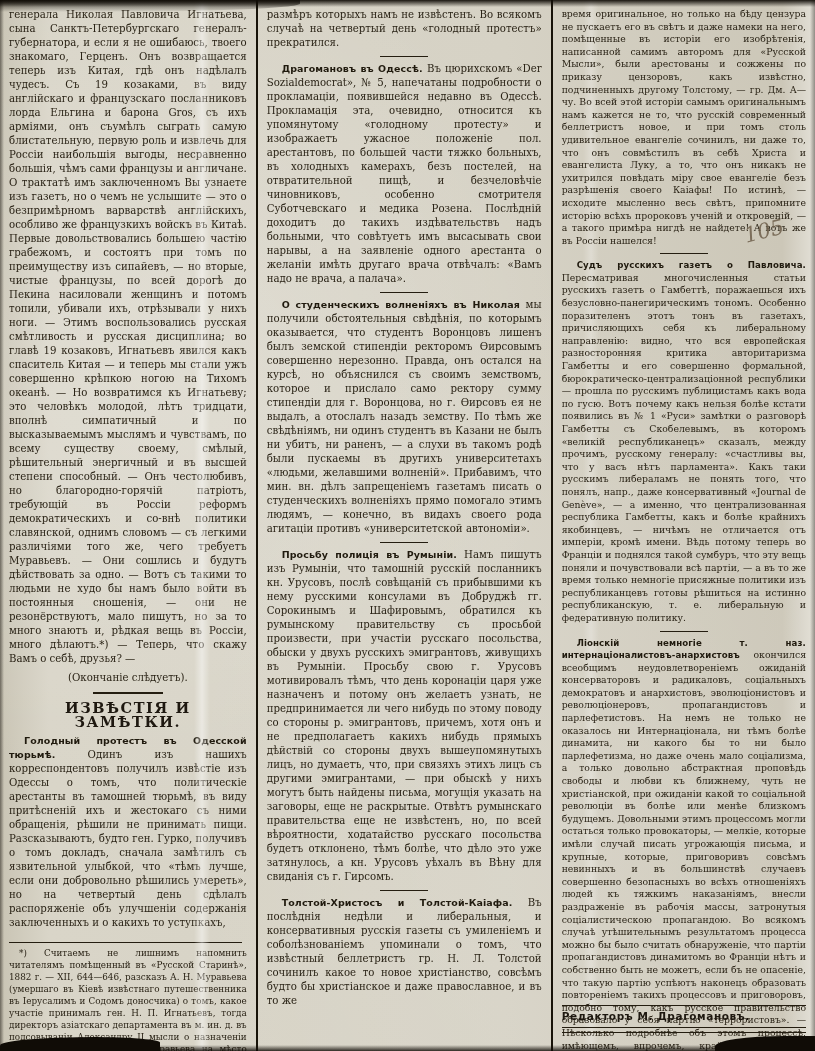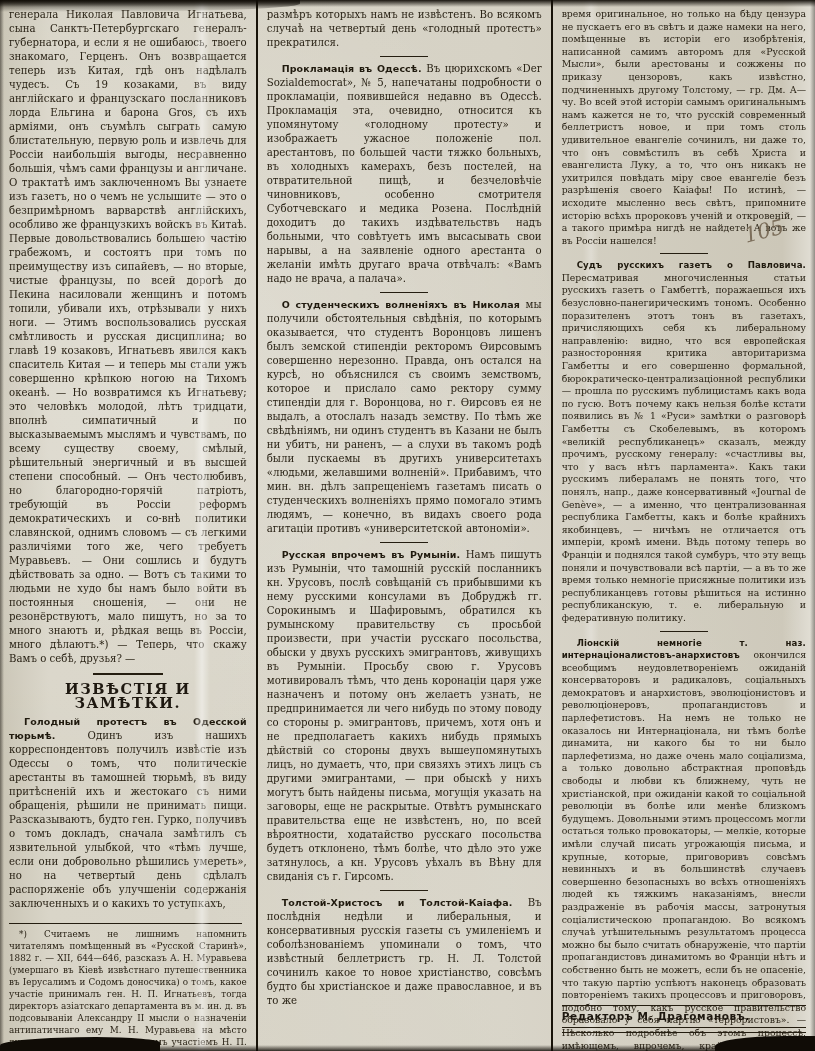--- a/index.html
+++ b/index.html
@@ -56,48 +56,49 @@
 <body>
 
 <div class="page">
   <div class="crease crease-1"></div>
   <div class="crease crease-2"></div>
 
   <div class="cols">
 
     <div class="col col1">
       <p class="para flush">генерала Николая Павловича Игнатьева, сына Санктъ-Петербургскаго генералъ-губернатора, и если я не ошибаюсь, твоего знакомаго, Герценъ. Онъ возвращается теперь изъ Китая, гдѣ онъ надѣлалъ чудесъ. Съ 19 козаками, въ виду англійскаго и французскаго посланниковъ лорда Ельгина и барона Gros, съ ихъ арміями, онъ съумѣлъ сыграть самую блистательную, первую роль и извлечь для Россіи наибольшія выгоды, несравненно большія, чѣмъ сами французы и англичане. О трактатѣ имъ заключенномъ Вы узнаете изъ газетъ, но о чемъ не услышите — это о безпримѣрномъ варварствѣ англійскихъ, особливо же французкихъ войскъ въ Китаѣ. Первые довольствовались большею частію грабежомъ, и состоятъ при томъ по преимуществу изъ сипайевъ, — но вторые, чистые французы, по всей дорогѣ до Пекина насиловали женщинъ и потомъ топили, убивали ихъ, отрѣзывали у нихъ ноги. — Этимъ воспользовались русская смѣтливость и русская дисциплина; во главѣ 19 козаковъ, Игнатьевъ явился какъ спаситель Китая — и теперь мы стали ужъ совершенно крѣпкою ногою на Тихомъ океанѣ. — Но возвратимся къ Игнатьеву; это человѣкъ молодой, лѣтъ тридцати, вполнѣ симпатичный и по высказываемымъ мыслямъ и чувствамъ, по всему существу своему, смѣлый, рѣшительный энергичный и въ высшей степени способный. — Онъ честолюбивъ, но благородно-горячій патріотъ, требующій въ Россіи реформъ демократическихъ и со-внѣ политики славянской, однимъ словомъ — съ легкими различіями того же, чего требуетъ Муравьевъ. — Они сошлись и будутъ дѣйствовать за одно. — Вотъ съ такими то людьми не худо бы намъ было войти въ постоянныя сношенія, — они не резонёрствуютъ, мало пишутъ, но за то много знаютъ и, рѣдкая вещь въ Россіи, много дѣлаютъ.*) — Теперь, что скажу Вамъ о себѣ, друзья? —</p>
+      <p class="center-note">(Окончаніе слѣдуетъ).</p>
       <div class="rule"></div>
       <h2 class="section-heading">ИЗВѢСТІЯ И ЗАМѢТКИ.</h2>
       <p class="para item">
         <b class="lead">Голодный протестъ въ Одесской тюрьмѣ.</b>
         <span>Одинъ изъ нашихъ корреспондентовъ получилъ извѣстіе изъ Одессы о томъ, что политическіе арестанты въ тамошней тюрьмѣ, въ виду притѣсненій ихъ и жестокаго съ ними обращенія, рѣшили не принимать пищи. Разсказываютъ, будто ген. Гурко, получивъ о томъ докладъ, сначала замѣтилъ съ язвительной улыбкой, что «тѣмъ лучше, если они добровольно рѣшились умереть», но на четвертый день сдѣлалъ распоряженіе объ улучшеніи содержанія заключенныхъ и о какихъ то уступкахъ,</span>
       </p>
       <div class="footnote">
         <div class="footnote-rule"></div>
         <p class="footnote-text">*) Считаемъ не лишнимъ напомнить читателямъ помѣщенный въ «Русской Старинѣ», 1882 г. — XII, 644—646, разсказъ А. Н. Муравьева (умершаго въ Кіевѣ извѣстнаго путешественника въ Іерусалимъ и Содомъ доносчика) о томъ, какое участіе принималъ ген. Н. П. Игнатьевъ, тогда директоръ азіатскаго департамента въ м. ин. д. въ подсовываніи Александру II мысли о назначеніи антипатичнаго ему М. Н. Муравьева на мѣсто диктатора въ Вильнѣ. Уже этимъ участіемъ Н. П. И. достаточно разорвалъ свою связь съ программою, которую выше изложилъ Б — нъ, и тѣмъ даетъ намъ полное право на печатаніе относящагося къ нему мѣста въ письмѣ Б—на. Оно, конечно, не повредитъ ему по службѣ, а скорѣе послужитъ въ пользу; — скажутъ: вотъ какъ увлекался человѣкъ въ 1861 г., и уже въ 1863 г. отрезвился вполнѣ!</p>
 
       </div>
     </div>
 
     <div class="col col2">
       <p class="para flush">размѣръ которыхъ намъ не извѣстенъ. Во всякомъ случаѣ на четвертый день «голодный протестъ» прекратился.</p>
       <div class="rule rule-thin"></div>
       <p class="para item">
-        <b class="lead">Прокламація въ Одессѣ.</b>
+        <b class="lead">Драгомановъ въ Одессѣ.</b>
         <span>Въ цюрихскомъ «Der Sozialdemocrat», № 5, напечатаны подробности о прокламаціи, появившейся недавно въ Одессѣ. Прокламація эта, очевидно, относится къ упомянутому «голодному протесту» и изображаетъ ужасное положеніе пол. арестантовъ, по большей части тяжко больныхъ, въ холодныхъ камерахъ, безъ постелей, на отвратительной пищѣ, и безчеловѣчіе чиновниковъ, особенно смотрителя Суботчевскаго и медика Розена. Послѣдній доходитъ до такихъ издѣвательствъ надъ больными, что совѣтуетъ имъ высасывать свои нарывы, а на заявленіе одного арестанта о желаніи имѣть другаго врача отвѣчалъ: «Вамъ надо не врача, а палача».</span>
       </p>
       <div class="rule rule-thin"></div>
       <p class="para item">
         <b class="lead">О студенческихъ волненіяхъ въ Николая</b>
         <span>мы получили обстоятельныя свѣдѣнія, по которымъ оказывается, что студентъ Воронцовъ лишенъ былъ земской стипендіи ректоромъ Ѳирсовымъ совершенно нерезонно. Правда, онъ остался на курсѣ, но объяснился съ своимъ земствомъ, которое и прислало само ректору сумму стипендіи для г. Воронцова, но г. Ѳирсовъ ея не выдалъ, а отослалъ назадъ земству. По тѣмъ же свѣдѣніямъ, ни одинъ студентъ въ Казани не былъ ни убитъ, ни раненъ, — а слухи въ такомъ родѣ были пускаемы въ другихъ университетахъ «людьми, желавшими волненій». Прибавимъ, что мин. вн. дѣлъ запрещеніемъ газетамъ писать о студенческихъ волненіяхъ прямо помогало этимъ людямъ, — конечно, въ видахъ своего рода агитаціи противъ «университетской автономіи».</span>
       </p>
       <div class="rule rule-thin"></div>
       <p class="para item">
-        <b class="lead">Русская впрочемъ въ Румыніи.</b>
+        <b class="lead">Просьбу полиція въ Румыніи.</b>
         <span>Намъ пишутъ изъ Румыніи, что тамошній русскій посланникъ кн. Урусовъ, послѣ совѣщаній съ прибывшими къ нему русскими консулами въ Добруджѣ гг. Сорокинымъ и Шафировымъ, обратился къ румынскому правительству съ просьбой произвести, при участіи русскаго посольства, обыски у двухъ русскихъ эмигрантовъ, живущихъ въ Румыніи. Просьбу свою г. Урусовъ мотивировалъ тѣмъ, что день коронаціи царя уже назначенъ и потому онъ желаетъ узнать, не предпринимается ли чего нибудь по этому поводу со стороны р. эмигрантовъ, причемъ, хотя онъ и не предполагаетъ какихъ нибудь прямыхъ дѣйствій со стороны двухъ вышеупомянутыхъ лицъ, но думаетъ, что, при связяхъ этихъ лицъ съ другими эмигрантами, — при обыскѣ у нихъ могутъ быть найдены письма, могущія указать на заговоры, еще не раскрытые. Отвѣтъ румынскаго правительства еще не извѣстенъ, но, по всей вѣроятности, ходатайство русскаго посольства будетъ отклонено, тѣмъ болѣе, что дѣло это уже затянулось, а кн. Урусовъ уѣхалъ въ Вѣну для свиданія съ г. Гирсомъ.</span>
       </p>
       <div class="rule rule-thin"></div>
       <p class="para item">
         <b class="lead">Толстой-Христосъ и Толстой-Каіафа.</b>
         <span>Въ послѣднія недѣли и либеральныя, и консервативныя русскія газеты съ умиленіемъ и соболѣзнованіемъ упоминали о томъ, что извѣстный беллетристъ гр. Н. Л. Толстой сочинилъ какое то новое христіанство, совсѣмъ будто бы христіанское и даже православное, и въ то же</span>
       </p>
     </div>
 
     <div class="col col3">

